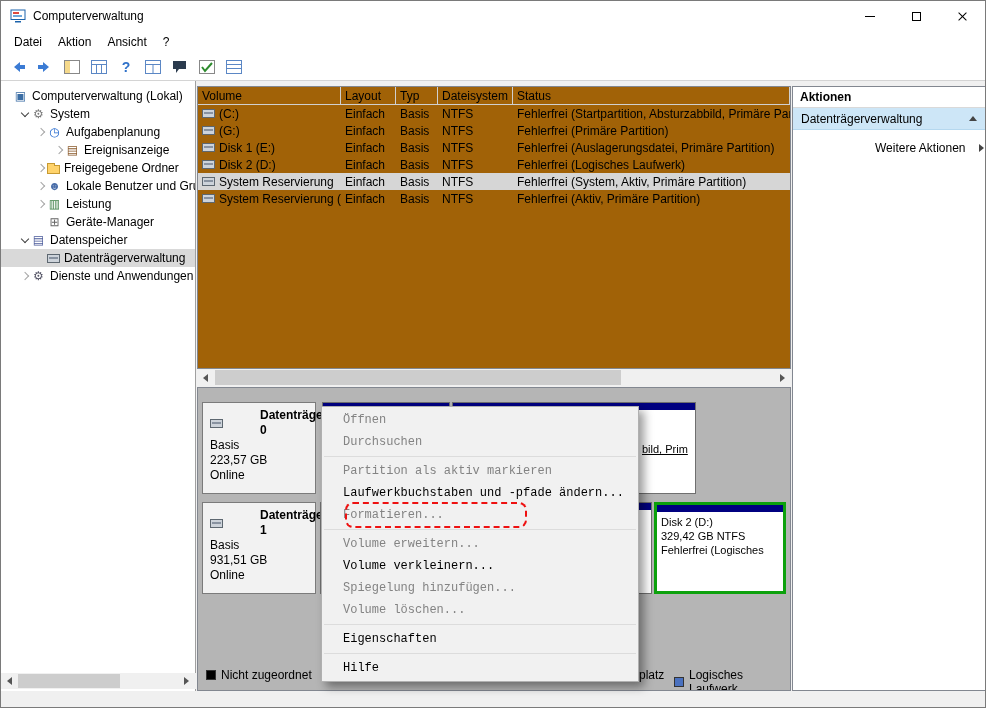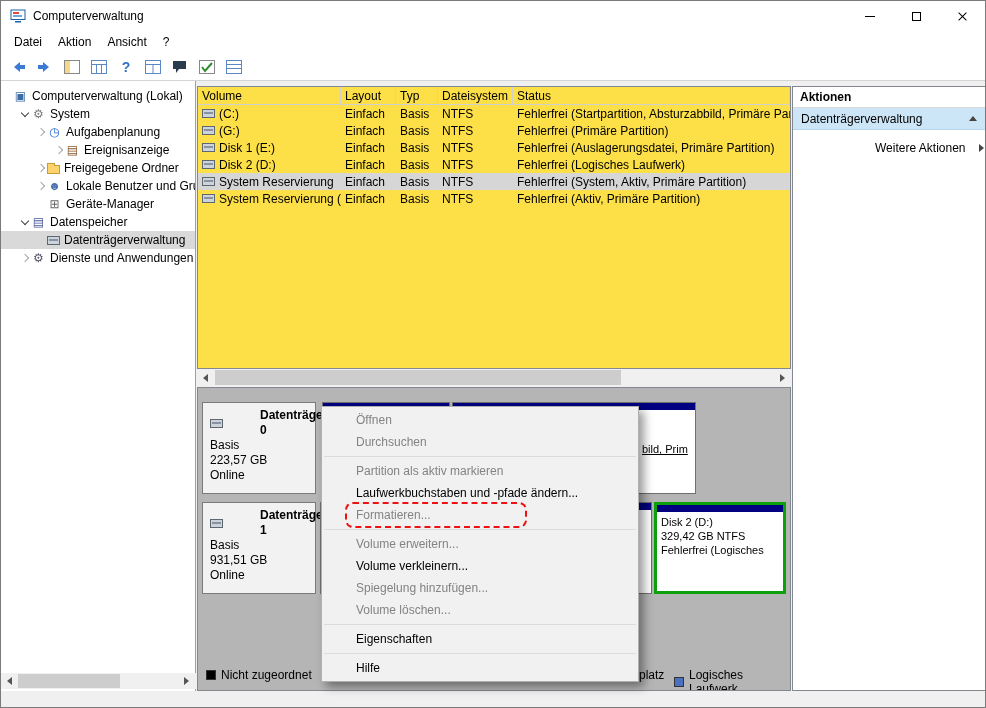--- a/index.html
+++ b/index.html
@@ -66,21 +66,21 @@
   .sb-left::before  { content:""; border-style:solid; border-width:4px 5px 4px 0;
                       border-color:transparent #555 transparent transparent; }
   .sb-right::before { content:""; border-style:solid; border-width:4px 0 4px 5px;
                       border-color:transparent transparent transparent #555; }
   .sb-thumb { position:absolute; top:1px; height:14px; background:#cdcdcd; }
   .hscroll { position:absolute; left:196px; top:368px; width:594px; height:17px; background:#f0f0f0; }
   .hscroll .sb-btn { height:17px; }
   .hscroll .sb-thumb { height:15px; }
 
   
-  .volpanel { position:absolute; left:196px; top:85px; width:594px; height:283px; background:#fde047;
+  .volpanel { position:absolute; left:196px; top:85px; width:594px; height:283px; background:#a16207;
               border:1px solid #828790; overflow:hidden; }
   .vhead { display:flex; height:18px; border-bottom:1px solid #d0d0d0; }
   .vh { border-right:1px solid #d0d0d0; padding:2px 4px; overflow:hidden; white-space:nowrap; }
   .vrow { display:flex; height:17px; align-items:center; white-space:nowrap; }
   .vrow.selected { background:#d6d6d6; }
   .vc { padding:0 4px; overflow:hidden; flex:none; display:flex; align-items:center; gap:4px; }
   .cw1 { width:143px; } .cw2 { width:55px; } .cw3 { width:42px; } .cw4 { width:75px; }
   .cw5 { width:277px; flex:1; }
 
   
@@ -95,21 +95,21 @@
   .pstripe { height:7px; background:#000080; }
   .pstripe.black { background:#000; }
   .ptext { padding:3px 4px; font-size:11px; line-height:14px; white-space:nowrap; }
   .pfrag { position:absolute; font-size:11px; white-space:nowrap;text-decoration:underline; }
   .legend-item { position:absolute; top:280px; display:flex; align-items:center; gap:5px; }
   .sw { width:10px; height:10px; border:1px solid #333; flex:none; }
 
   
   .ctx { position:absolute; left:320px; top:405px; width:318px; background:#f1f1f1;
          border:1px solid #b0b0b0; box-shadow:5px 5px 9px rgba(0,0,0,.40); z-index:50; padding:2px 0; }
-  .mi { height:22px; line-height:22px; padding-left:34px; white-space:nowrap; }
+  .mi { height:22px; line-height:22px; padding-left:21px; white-space:nowrap;font-family:Liberation Mono, monospace; }
   .mi.disabled { color:#838383; }
   .msep { height:1px; background:#dcdcdc; margin:3px 2px; }
   .red-box { position:absolute; left:23px; top:95px; width:182px; height:26px;
              border:2px dashed #ee1111; border-radius:8px; pointer-events:none; }
 
   
   .actions { position:absolute; left:791px; top:85px; width:194px; height:605px; background:#fff;
              border:1px solid #828790; }
   .act-header { height:21px; line-height:21px; font-weight:bold; padding-left:7px;
                 border-bottom:1px solid #d9d9d9; }
@@ -235,20 +235,25 @@
       <span class="chev collapsed"></span>
       <span class="ti ti-folder"></span>
       <span>Freigegebene Ordner</span>
     </div>
     <div class="tnode" style="padding-left:34px">
       <span class="chev collapsed"></span>
       <span class="ti ti-users"></span>
       <span>Lokale Benutzer und Gru</span>
     </div>
     <div class="tnode" style="padding-left:34px">
+      <span class="chev collapsed"></span>
+      <span class="ti ti-perf"></span>
+      <span>Leistung</span>
+    </div>
+    <div class="tnode" style="padding-left:34px">
       <span class="chev"></span>
       <span class="ti ti-device"></span>
       <span>Geräte-Manager</span>
     </div>
     <div class="tnode" style="padding-left:18px">
       <span class="chev expanded"></span>
       <span class="ti ti-storage"></span>
       <span>Datenspeicher</span>
     </div>
     <div class="tnode selected" style="padding-left:34px">

